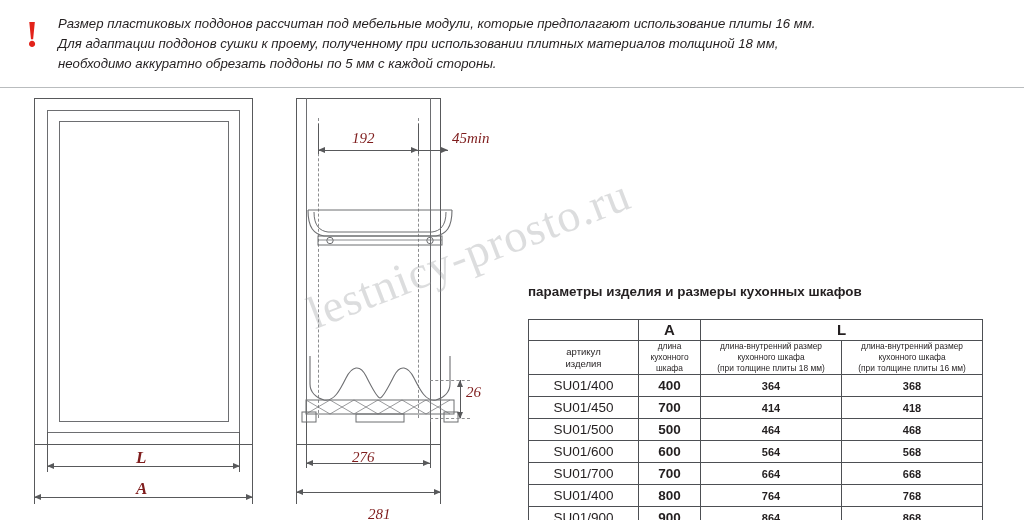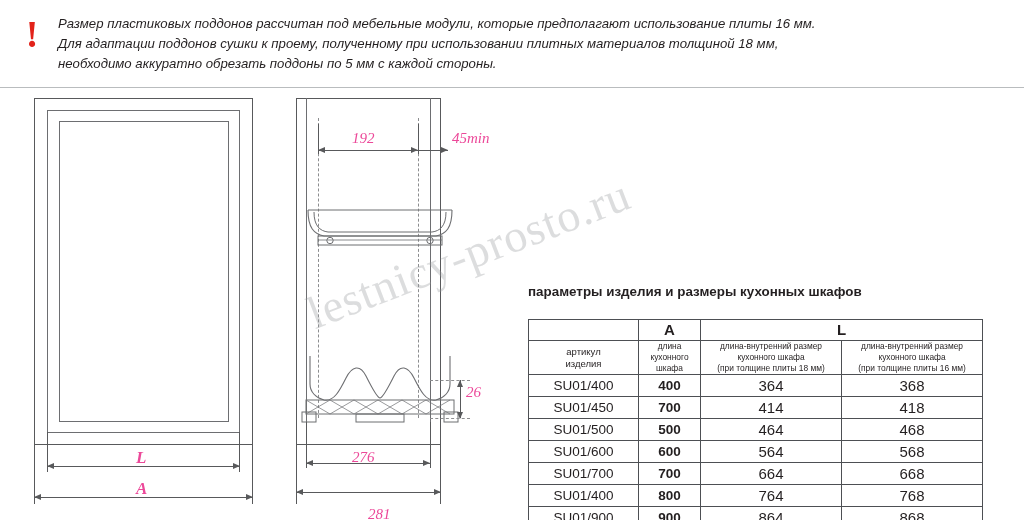--- a/index.html
+++ b/index.html
@@ -79,21 +79,21 @@
   }
   .dash-h {
     position: absolute;
     height: 0;
     border-top: 1px dashed #8c8d8f;
   }
 
   .dim-label {
     position: absolute;
     font-size: 15px;
-    color: #ec4899;
+    color: #7f1d1d;
     font-family: "Liberation Serif", serif;
     white-space: nowrap;
   }
   .dim-label.bold-italic {
     font-weight: bold;
     font-style: italic;
     font-size: 17px;
   }
   .dim-label.italic {
     font-style: italic;
@@ -175,22 +175,22 @@
     font-size: 13.5px;
     font-weight: normal;
     height: 21px;
     line-height: 21px;
   }
   td.cell-a {
     font-size: 13.5px;
     font-weight: bold;
   }
   td.cell-l {
-    font-size: 15px;
-    font-weight: normal;
+    font-size: 11px;
+    font-weight: bold;
     color: #8a8c8e;
   }
 
   
   .watermark {
     position: absolute;
     left: 300px;
     top: 290px;
     font-size: 46px;
     color: rgba(150,152,155,0.33);

